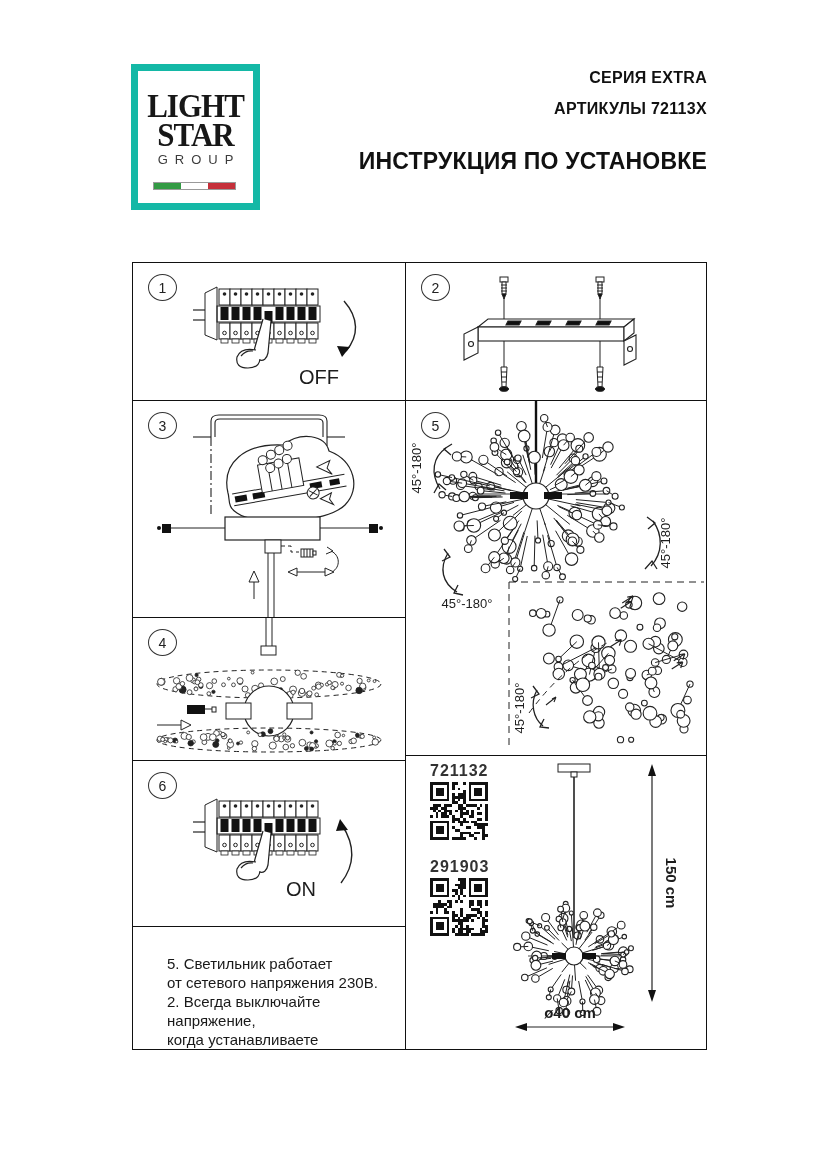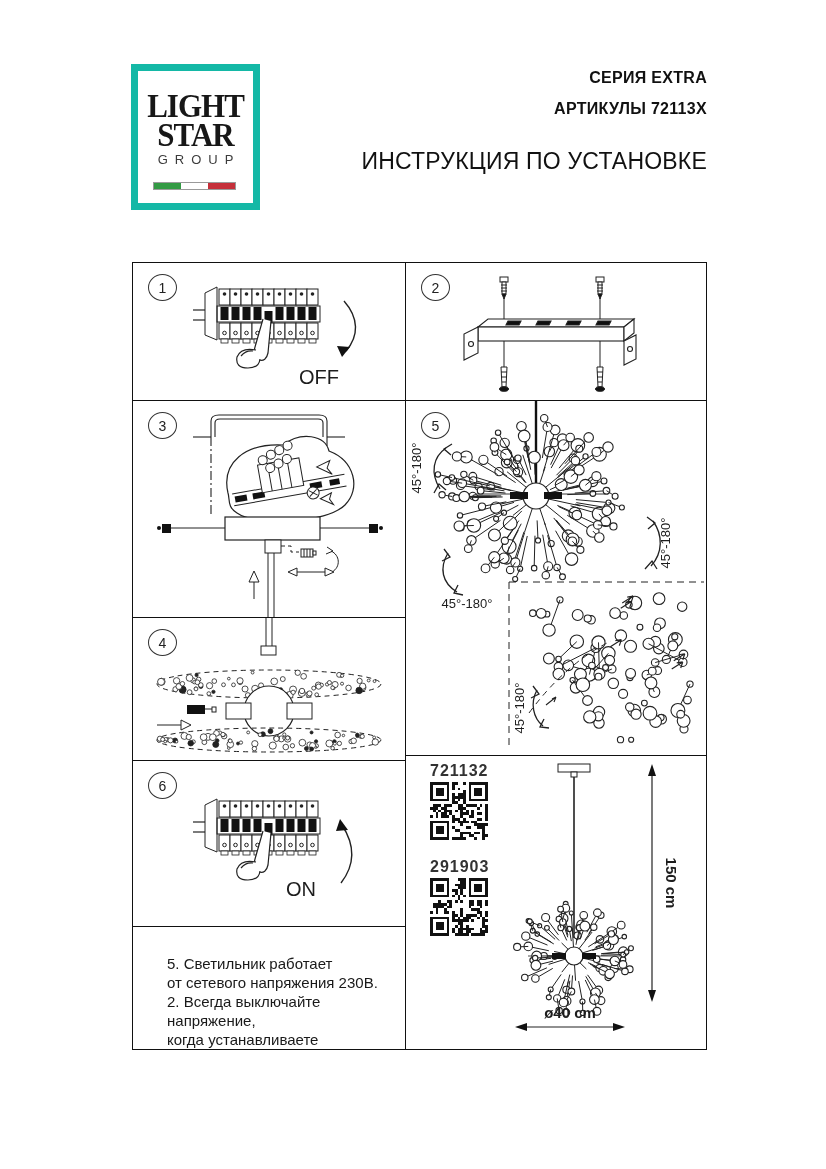--- a/index.html
+++ b/index.html
@@ -14,21 +14,21 @@
   .logo-word.first{margin-top:20px;}
   .logo-group{font-size:13px;letter-spacing:7px;color:#3c3c3c;margin-top:3px;padding-left:7px;}
   .flag{position:absolute;left:15px;bottom:13px;width:83px;height:8px;border:1px solid #9a9a9a;
         display:flex;box-sizing:border-box;}
   .flag span{flex:1;height:100%;}
 
   
   .titles{position:absolute;right:119px;top:62px;text-align:right;color:#111;}
   .t1{font-size:16px;font-weight:700;line-height:31px;letter-spacing:.3px;}
   .title-gap{height:23px;}
-  .t2{font-size:23px;font-weight:400;line-height:28px;letter-spacing:.2px;}
+  .t2{font-size:23px;font-weight:700;line-height:28px;letter-spacing:.2px;}
 
   
   .grid{position:absolute;left:132px;top:262px;width:575px;height:788px;
         border:1px solid #111;box-sizing:border-box;display:flex;background:#fff;}
   .col{position:relative;box-sizing:border-box;height:100%;}
   .col.left{width:273px;border-right:1px solid #111;}
   .col.right{flex:1;}
   .panel{position:relative;box-sizing:border-box;border-bottom:1px solid #111;overflow:hidden;background:#fff;}
   .panel.last{border-bottom:none;}
   .p1{height:138px}.p3{height:217px}.p4{height:143px}.p6{height:166px}.pnotes{height:122px}

